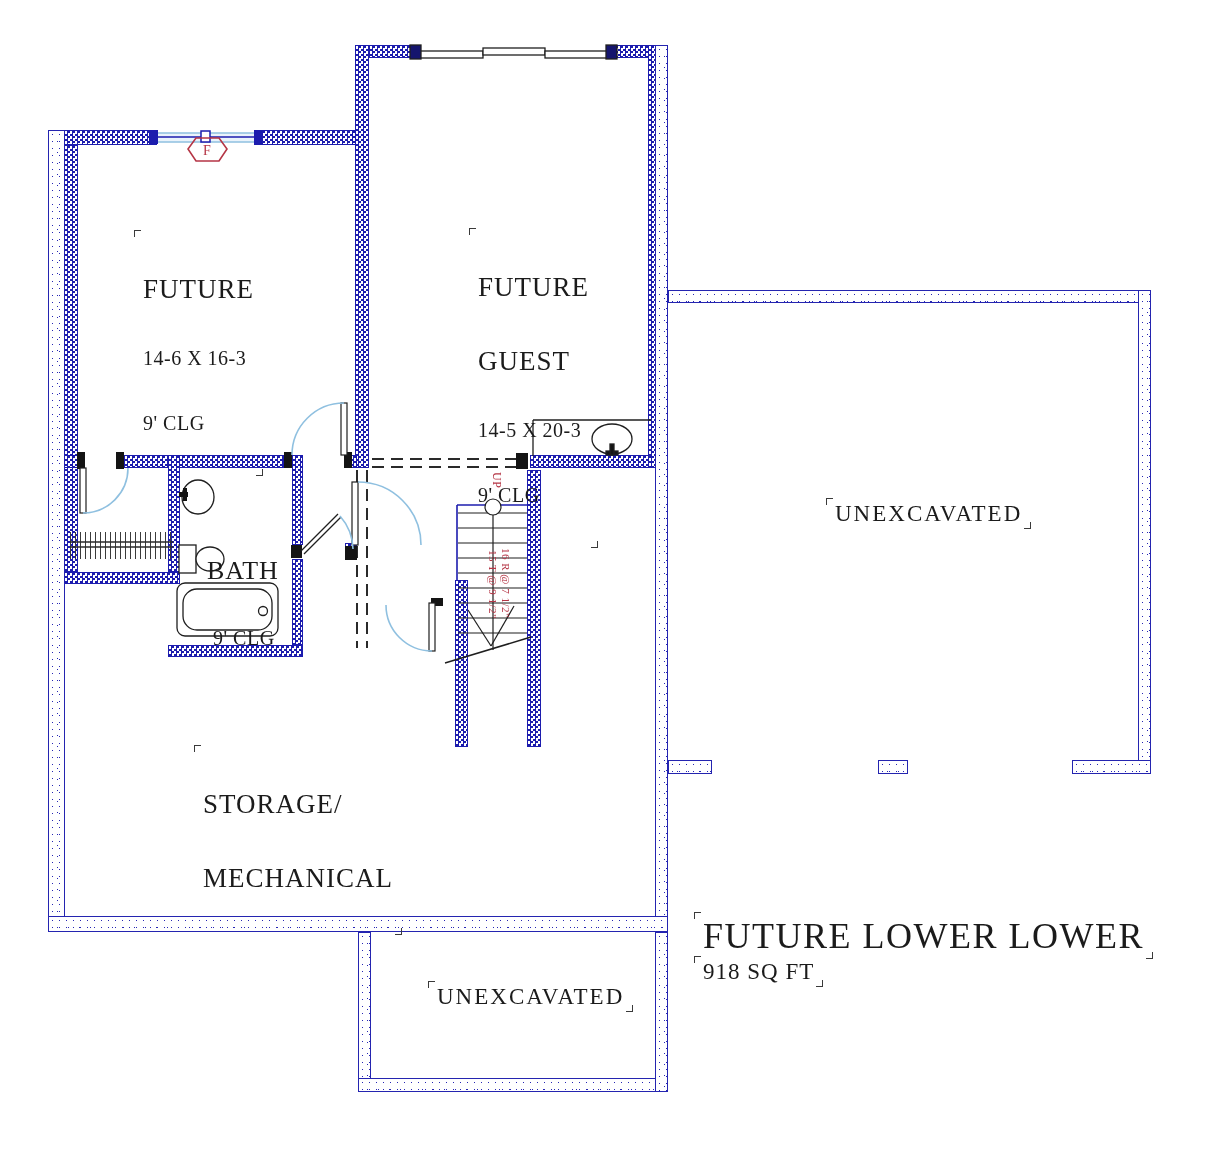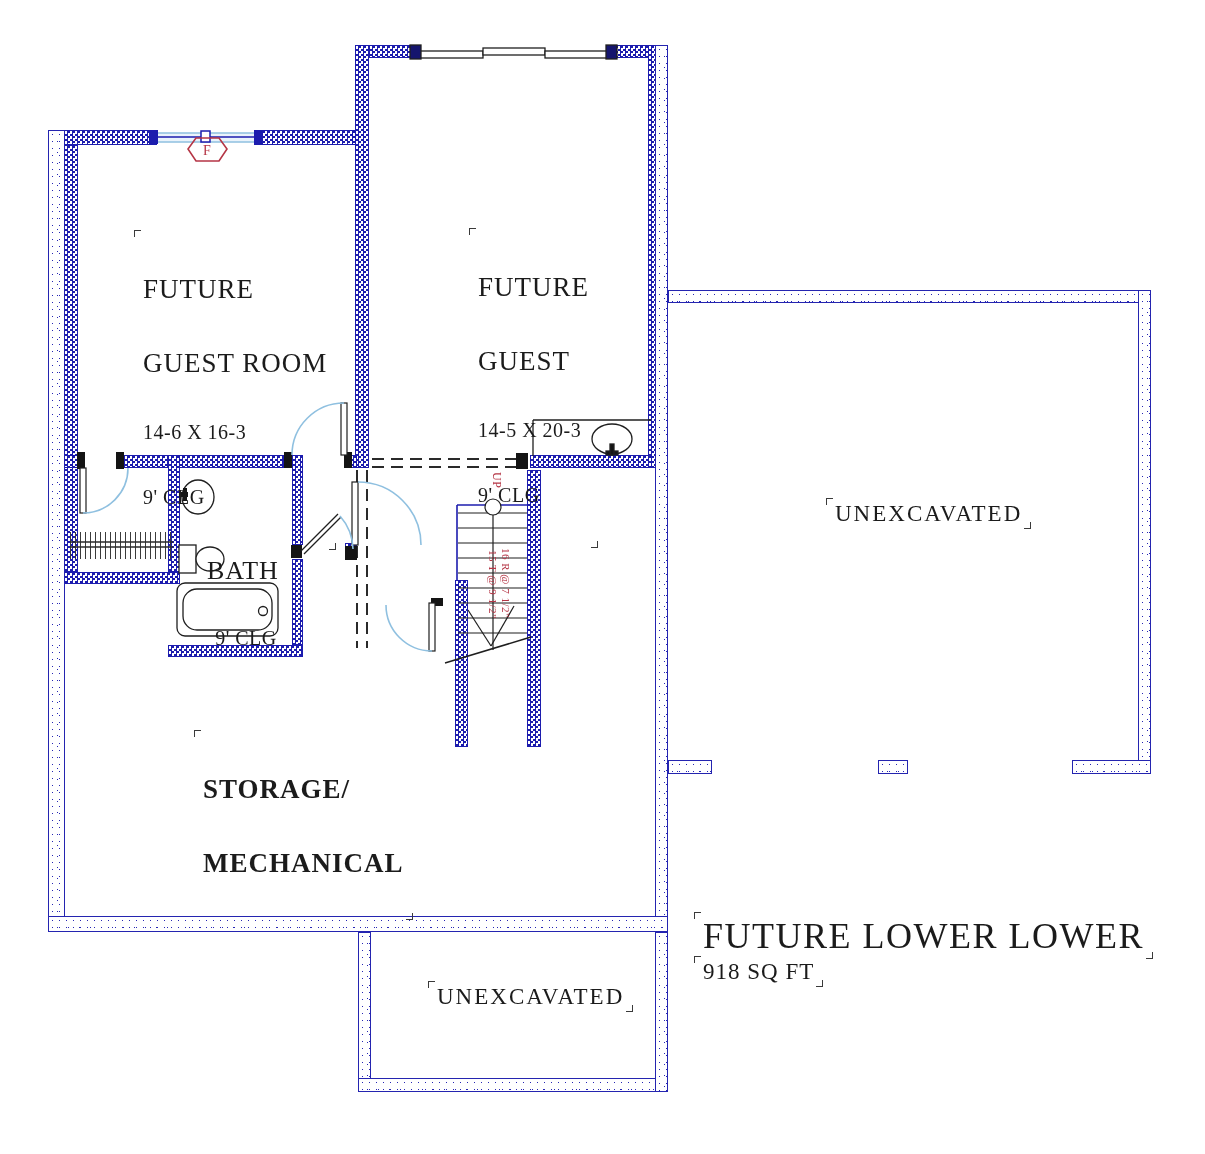--- a/index.html
+++ b/index.html
@@ -194,38 +194,37 @@
 
     <text x="203" y="155" fill="#b53545" font-size="14" font-family="Liberation Serif, serif">F</text>
   </svg>
 
   <div class="redtxt" style="left:504px;top:472px;font-size:12px;">UP</div>
   <div class="redtxt" style="left:512px;top:548px;">16 R @ 7 1/2"</div>
   <div class="redtxt" style="left:499px;top:550px;">15 T @ 9 1/2"</div>
 
   <div class="lbl tick" style="left:143px;top:232px;">
     <div class="t-room">FUTURE</div>
-    <div class="t-room">GUEST ROOM</div>
     <div class="t-dim">14-6 X 16-3</div>
     <div class="t-dim">9' CLG</div>
   </div>
 
   <div class="lbl tick" style="left:478px;top:230px;">
     <div class="t-room">FUTURE</div>
     <div class="t-room">GUEST</div>
     <div class="t-dim">14-5 X 20-3</div>
     <div class="t-dim">9' CLG</div>
   </div>
 
-  <div class="lbl" style="left:207px;top:516px;text-align:center;">
+  <div class="lbl" style="left:207px;top:516px;">
     <div class="t-bath">BATH</div>
     <div class="t-dim" style="padding-left:6px">9' CLG</div>
   </div>
 
-  <div class="lbl tick" style="left:203px;top:732px;font-weight:bold;">
+  <div class="lbl tick" style="left:203px;top:747px;">
     <div class="t-room">STORAGE/</div>
     <div class="t-room">MECHANICAL</div>
   </div>
 
   <div class="lbl tick t-unex" style="left:835px;top:500px;">UNEXCAVATED</div>
 
   <div class="lbl tick t-unex" style="left:437px;top:983px;">UNEXCAVATED</div>
 
   <div class="lbl tick t-title" style="left:703px;top:914px;">FUTURE LOWER LOWER</div>
   <div class="lbl tick t-area" style="left:703px;top:958px;">918 SQ FT</div>

